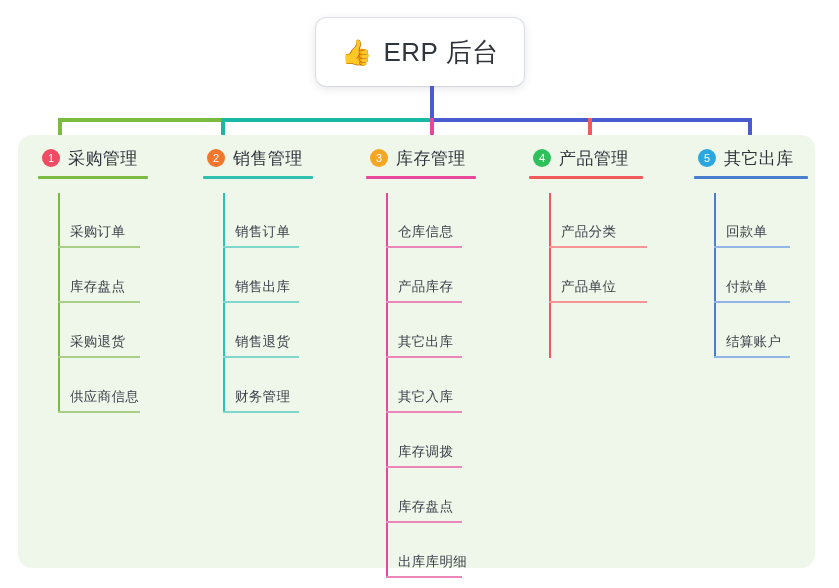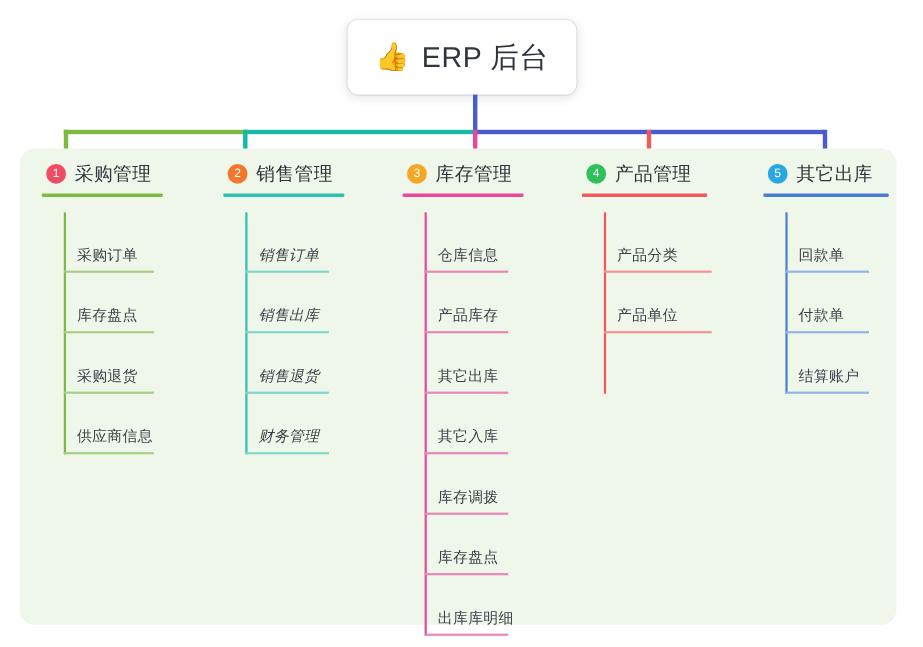--- a/index.html
+++ b/index.html
@@ -124,21 +124,21 @@
             <div class="leaf-rule" style="background: rgb(169, 206, 134); width: 82px;"></div>
           </div>
         </div>
       </div>
       <div class="col c2">
         <div class="col-head">
           <span class="badge" style="background: rgb(242, 118, 43);">2</span>
           <span class="col-title">销售管理</span>
         </div>
         <div class="col-rule" style="background: rgb(47, 192, 176); width: 110px;"></div>
-        <div class="col-body" style="height: 164px; font-style: italic;">
+        <div class="col-body" style="height: 164px;">
           <div class="spine" style="background: rgb(47, 192, 176); height: 220px;"></div>
           <div class="leaf">
             <span class="leaf-label">销售订单</span>
             <div class="leaf-rule" style="background: rgb(127, 214, 203); width: 76px;"></div>
           </div>
           <div class="leaf">
             <span class="leaf-label">销售出库</span>
             <div class="leaf-rule" style="background: rgb(127, 214, 203); width: 76px;"></div>
           </div>
           <div class="leaf">

